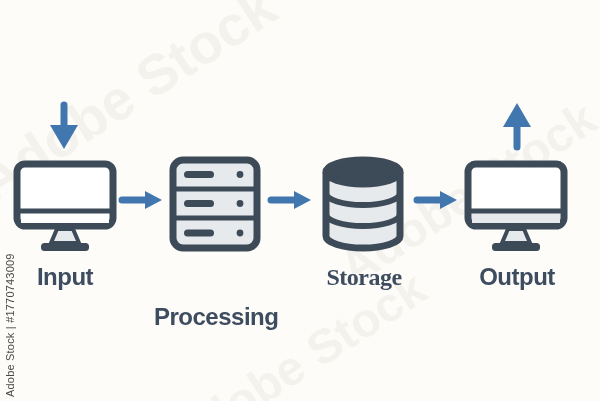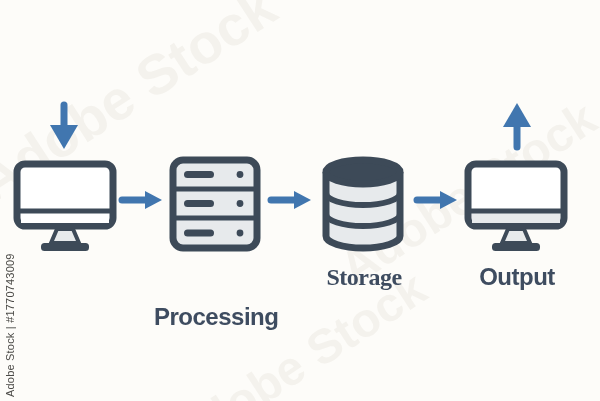--- a/index.html
+++ b/index.html
@@ -138,17 +138,18 @@
   </svg>
 
   <svg class="abs i-monitor-out monitor-output" width="104" height="94" viewBox="0 0 104 94">
     <rect class="fs sd" x="4" y="4" width="96" height="62" rx="8" stroke-width="7"></rect>
     <rect class="chin" x="8" y="53" width="88" height="10"></rect>
     <line class="sd" x1="6" y1="51" x2="98" y2="51" stroke-width="5"></line>
     <polygon class="fl sd" points="44,69 60,69 66,83 38,83" stroke-width="4"></polygon>
     <rect class="fd" x="28" y="83" width="48" height="8" rx="3.5"></rect>
   </svg>
 
+  <div class="step-label lbl-input">Input</div>
   <div class="step-label lbl-processing">Processing</div>
   <div class="step-label lbl-storage">Storage</div>
   <div class="step-label lbl-output">Output</div>
 
 </div>
 
 </body></html>

